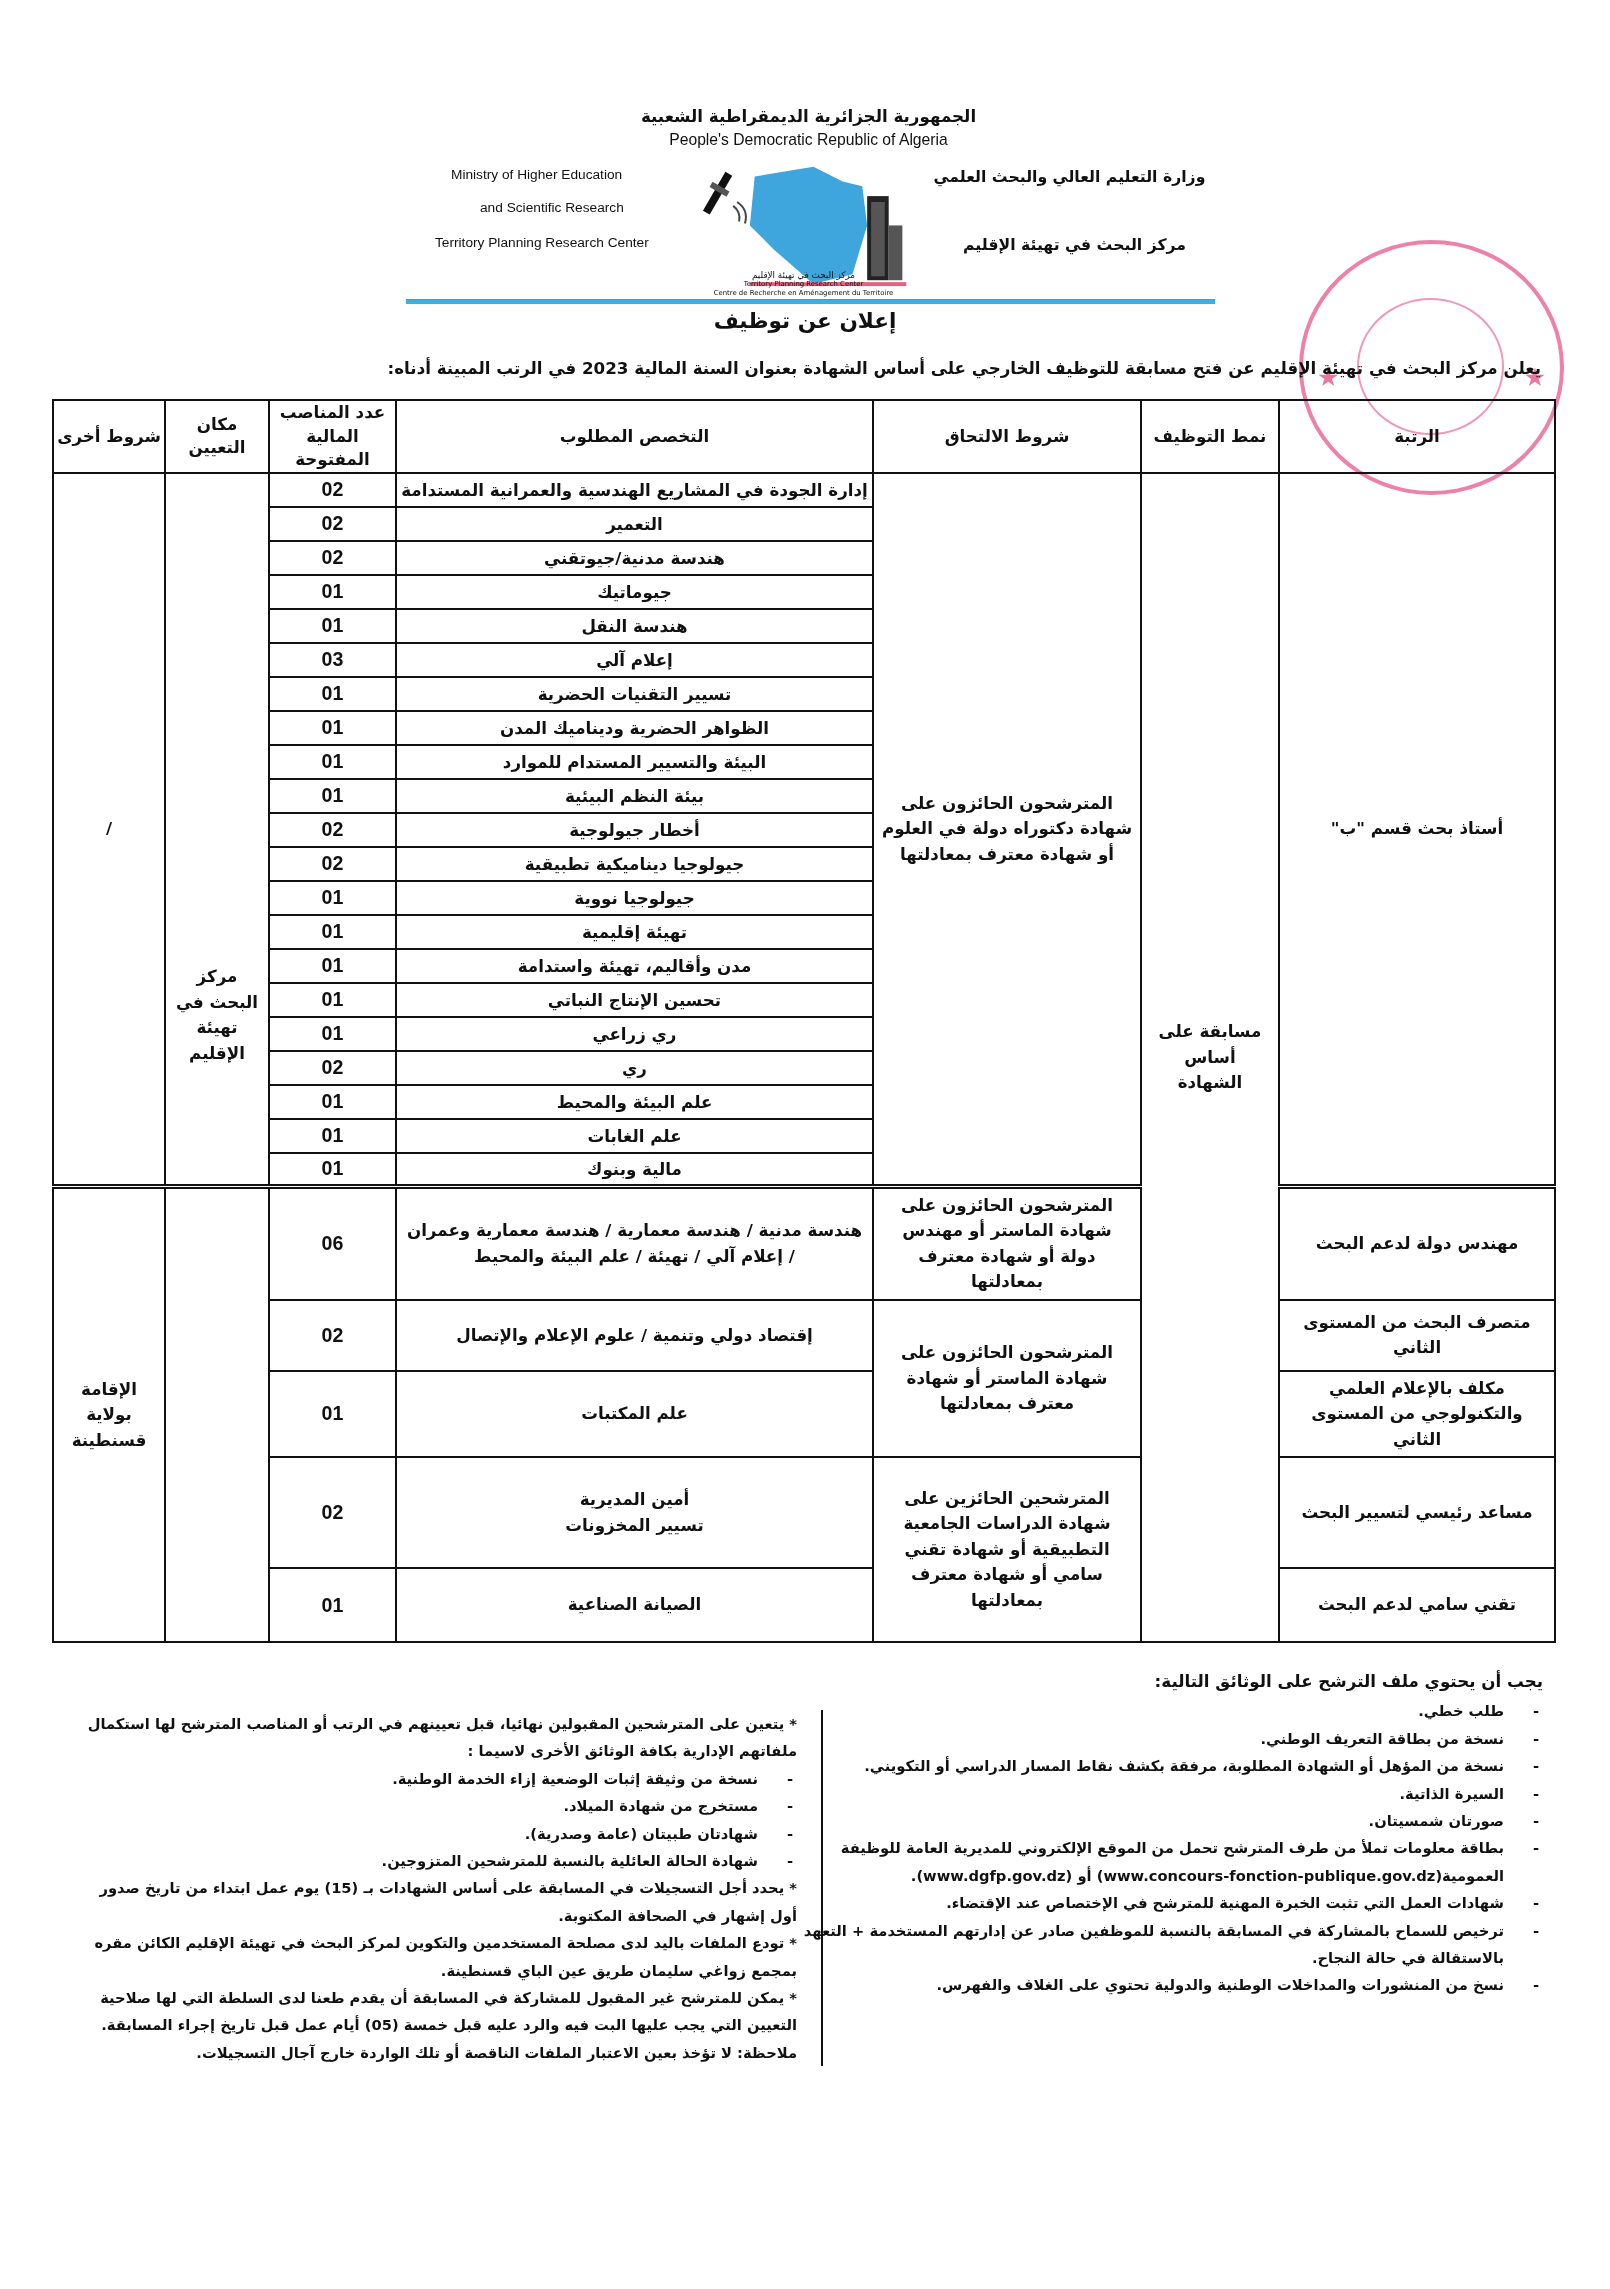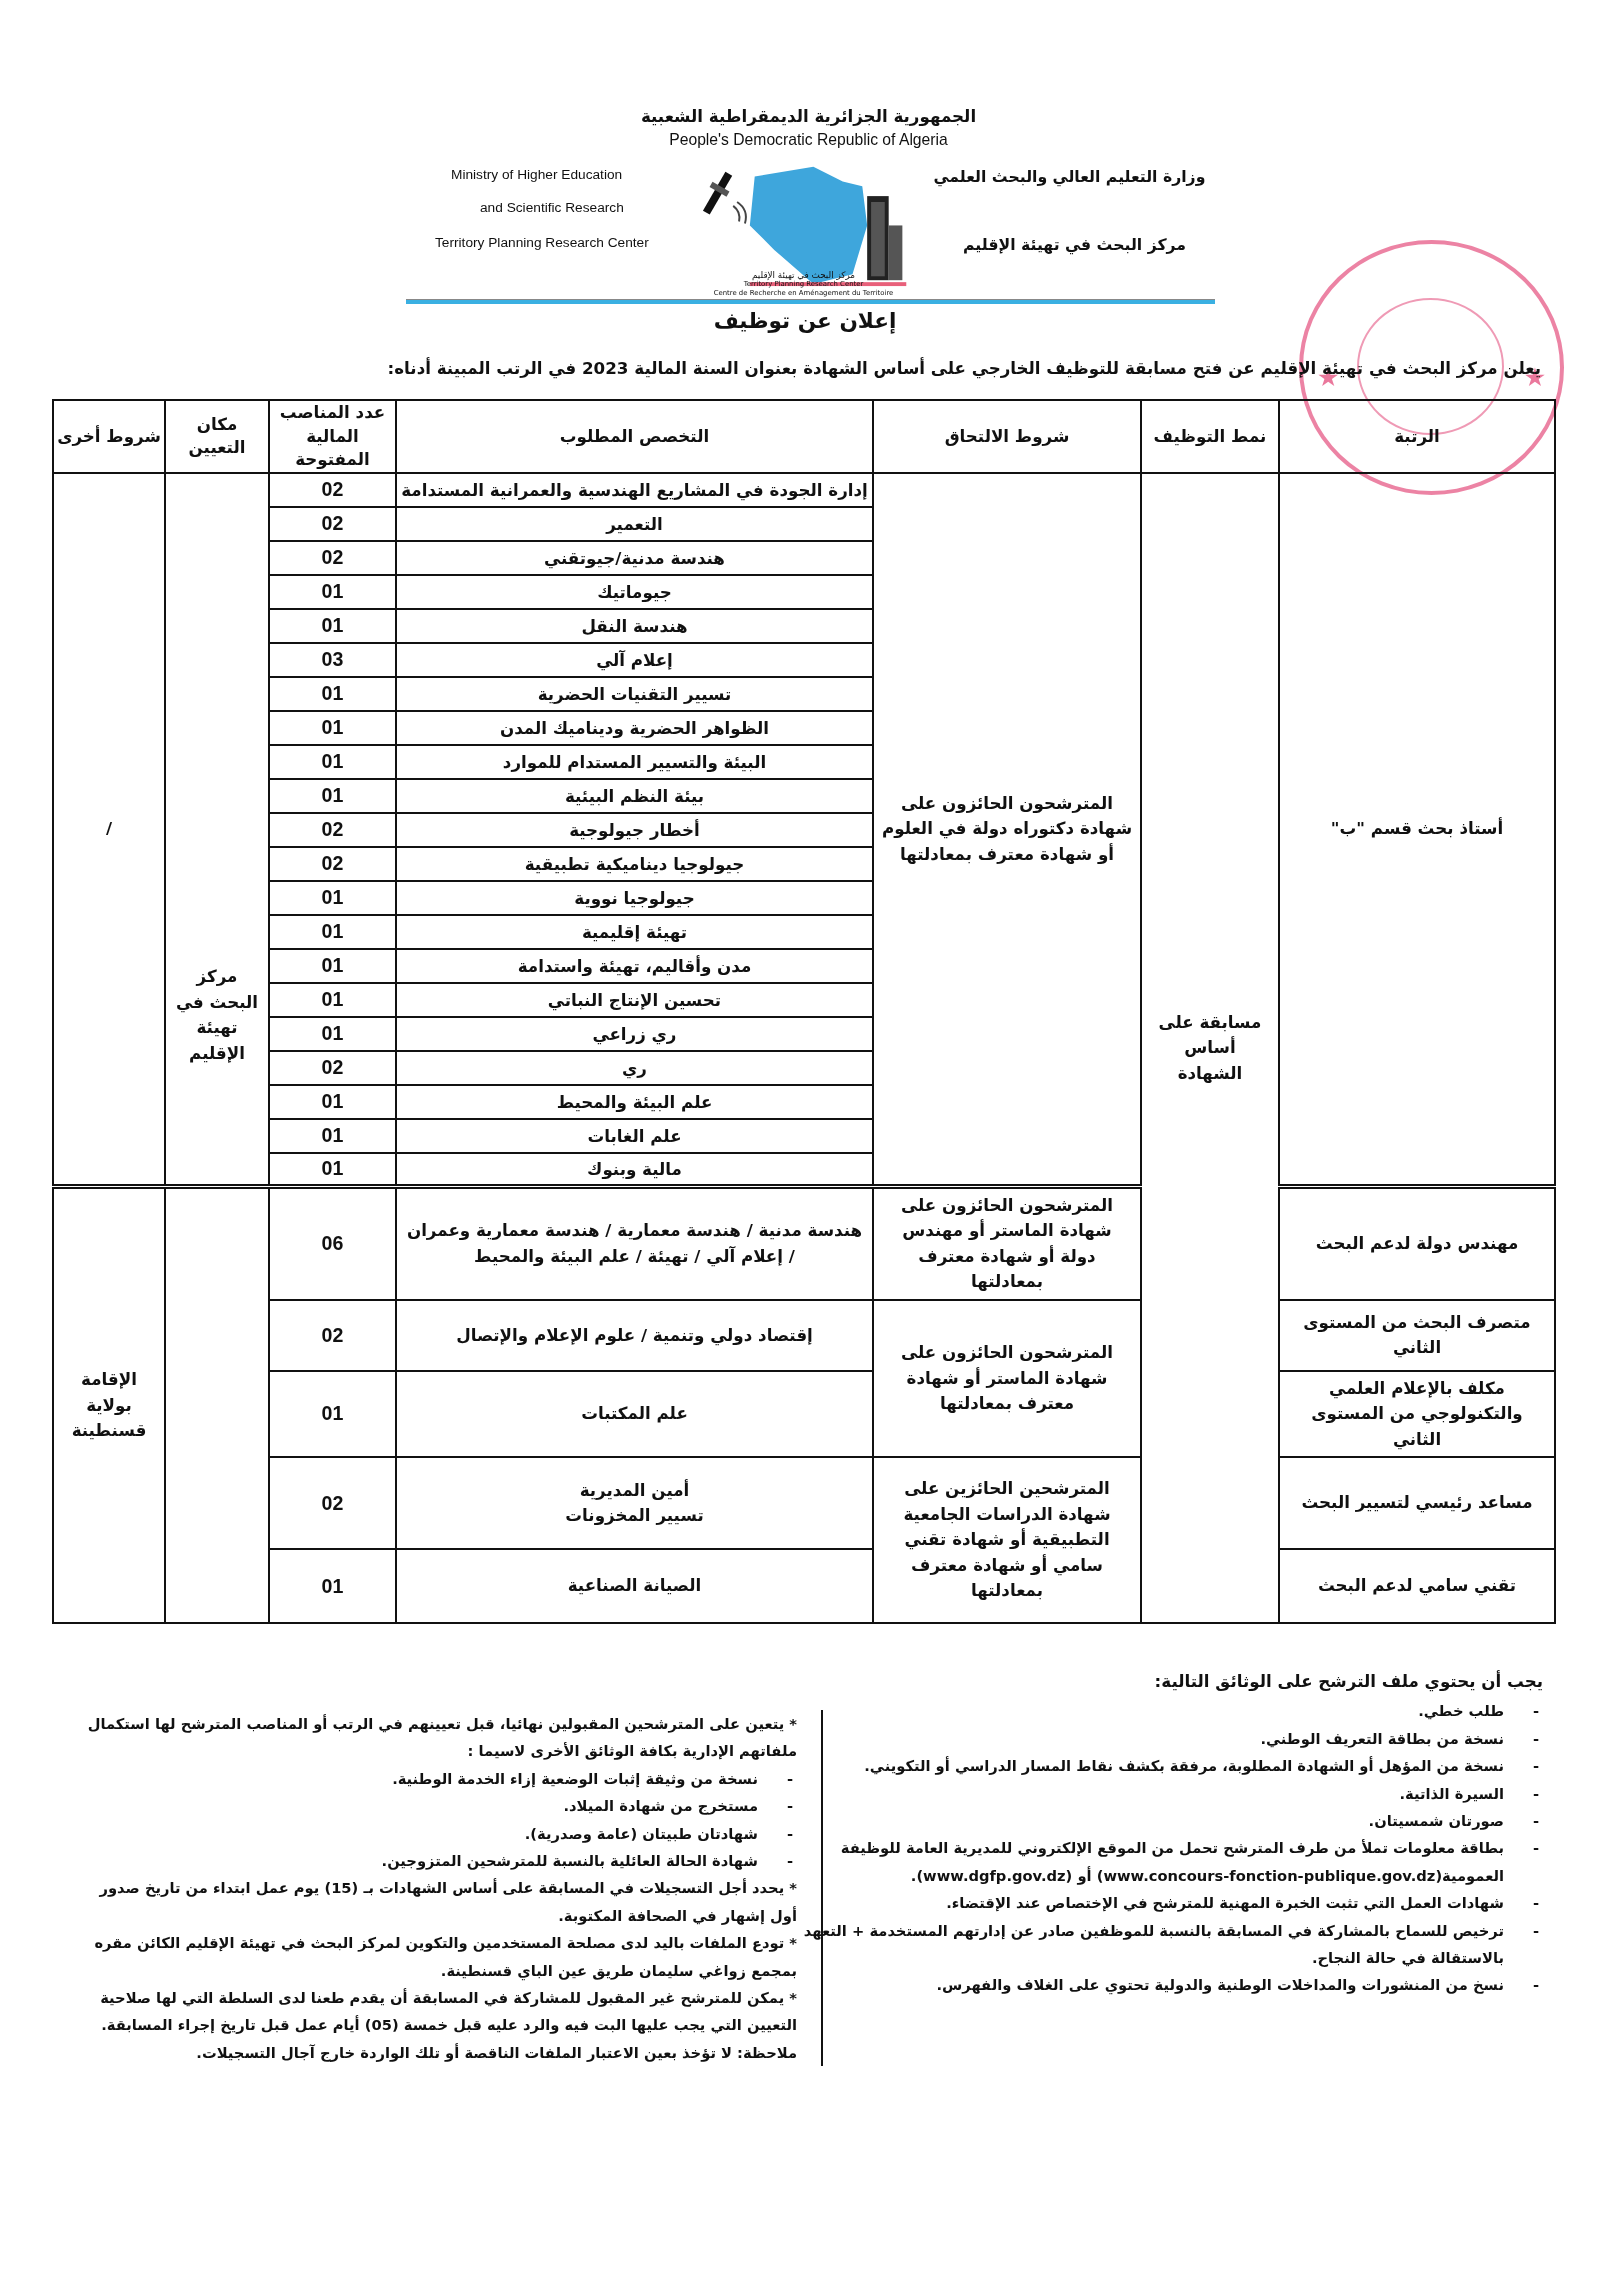--- a/index.html
+++ b/index.html
@@ -210,21 +210,21 @@
         <td class="bigtxt" rowspan="2">المترشحون الحائزون على شهادة الماستر أو شهادة معترف بمعادلتها</td>
         <td class="bigtxt">إقتصاد دولي وتنمية / علوم الإعلام والإتصال</td>
         <td class="num">02</td>
       </tr>
       <tr>
         <td class="bigtxt" style="height:69px">مكلف بالإعلام العلمي والتكنولوجي من المستوى الثاني</td>
         <td class="bigtxt">علم المكتبات</td>
         <td class="num">01</td>
       </tr>
       <tr>
-        <td class="bigtxt" style="height:92px">مساعد رئيسي لتسيير البحث</td>
+        <td class="bigtxt" style="height:111px">مساعد رئيسي لتسيير البحث</td>
         <td class="bigtxt" rowspan="2">المترشحين الحائزين على شهادة الدراسات الجامعية التطبيقية أو شهادة تقني سامي أو شهادة معترف بمعادلتها</td>
         <td class="bigtxt">
           <div>أمين المديرية</div>
           <div>تسيير المخزونات</div>
         </td>
         <td class="num">02</td>
       </tr>
       <tr>
         <td class="bigtxt" style="height:74px">تقني سامي لدعم البحث</td>
         <td class="bigtxt">الصيانة الصناعية</td>

